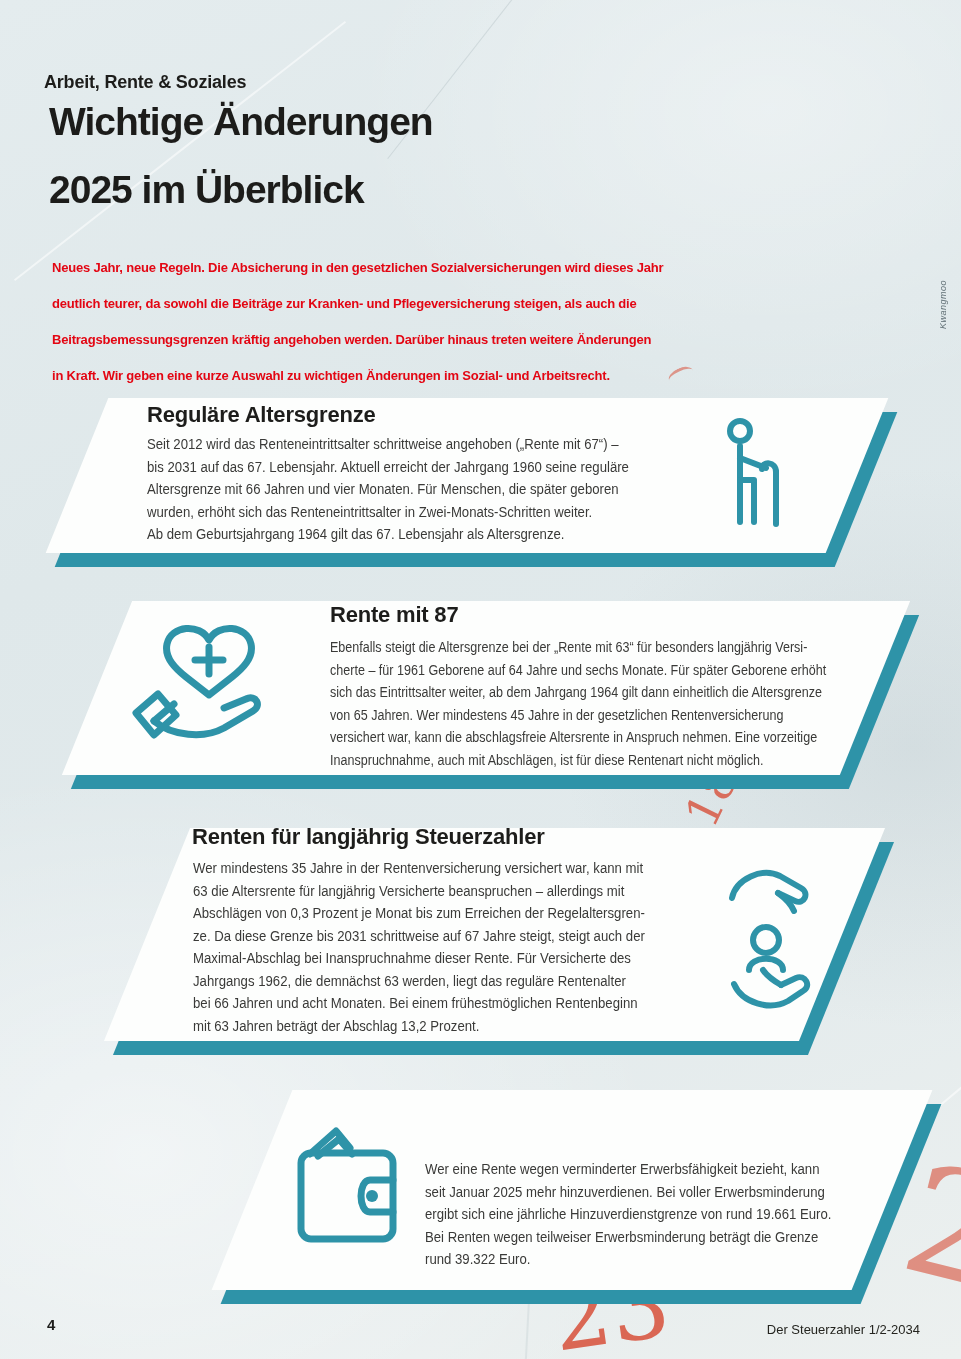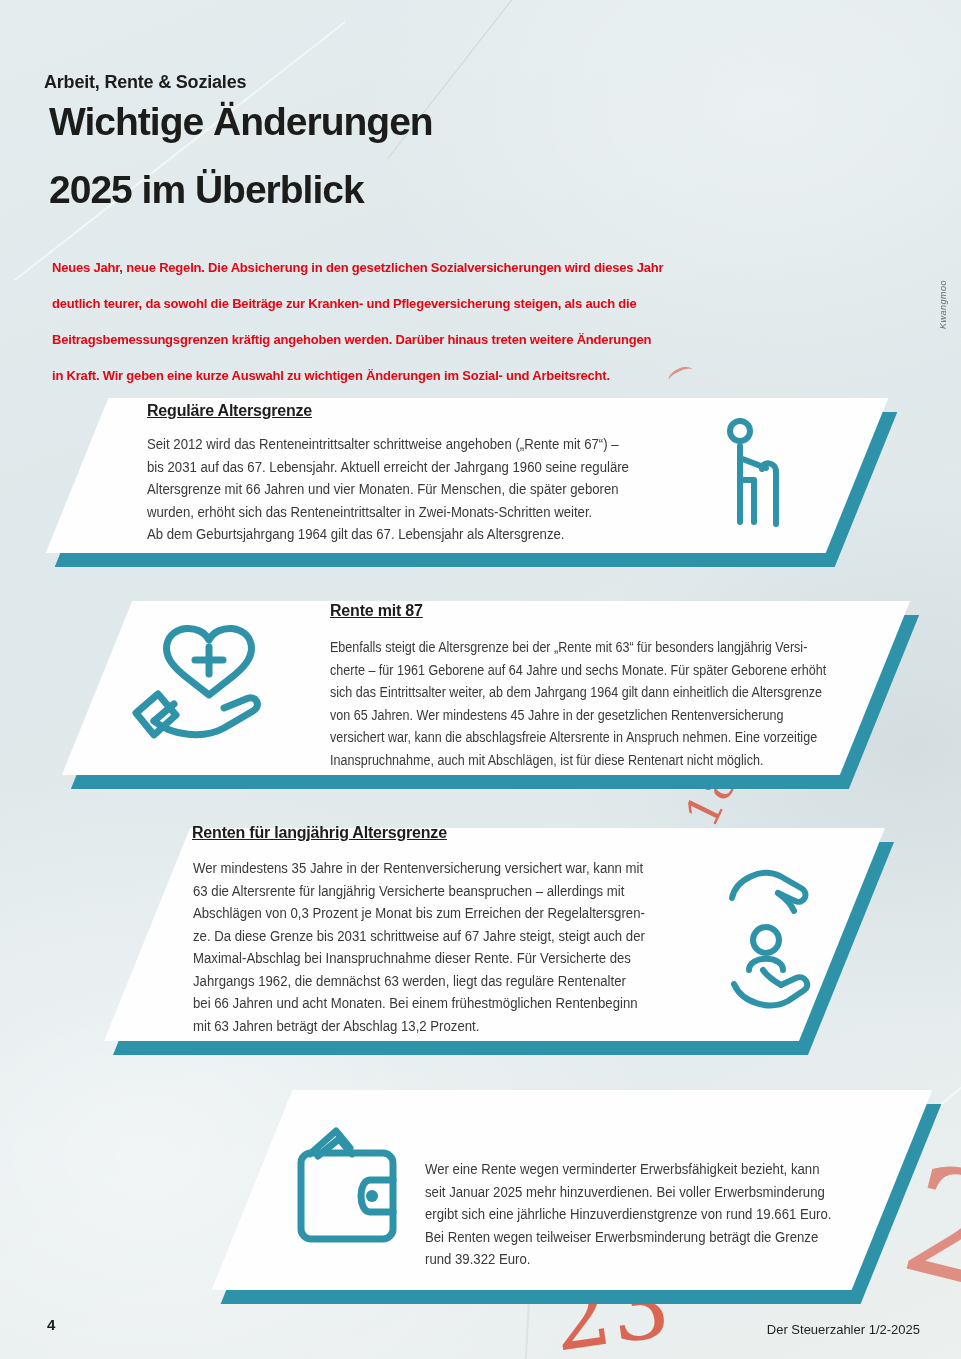--- a/index.html
+++ b/index.html
@@ -27,22 +27,22 @@
 
   .card{position:absolute;}
   .card .accent,.card .face{position:absolute; inset:0;}
   .card .accent{background:#2e93a8; transform:translate(9px,14px) skewX(-22deg); z-index:1;}
   .card .face{background:#fdfefd; transform:skewX(-22deg); z-index:2;}
   .card1{left:77px; top:398px; width:780px; height:155px;}
   .card2{left:97px; top:601px; width:778px; height:174px;}
   .card3{left:147px; top:828px; width:695px; height:213px;}
   .card4{left:252px; top:1090px; width:640px; height:200px;}
 
-  .card-title{position:absolute; z-index:3; font-size:16px; font-weight:700; color:#1d1d1b;
-              letter-spacing:-.2px; white-space:pre-line;text-decoration:underline;}
+  .card-title{position:absolute; z-index:3; font-size:22px; font-weight:700; color:#1d1d1b;
+              letter-spacing:-.2px; white-space:pre-line;}
   .card-body{position:absolute; z-index:3; font-size:15.5px; line-height:22.5px; color:#3a3a38;
              white-space:pre-line; transform:scaleX(.85); transform-origin:top left;}
   .t1{left:147px; top:402px;} .b1{left:147px; top:433px; width:740px;}
   .t2{left:330px; top:602px;} .b2{left:330px; top:636px; width:740px; transform:scaleX(.81);}
   .t3{left:192px; top:824px;} .b3{left:193px; top:857px; width:740px;}
   .t4{left:425px; top:1094px; line-height:27px;} .b4{left:425px; top:1158px; width:620px;}
 
   .icon{position:absolute; z-index:3;}
   .icon svg{display:block;}
   .ic1{left:716px; top:418px;}
@@ -119,21 +119,21 @@
       <path d="M30 111 C48 126 80 129 100 118 L129 101 C138 96 132 84 122 89 L100 98"></path>
       <path d="M30 111 L50 94"></path>
       <path d="M12 103 L34 84 L52 105 L30 125 Z"></path>
     </svg>
   </div>
 
   <div class="card card3">
     <div class="accent"></div>
     <div class="face"></div>
   </div>
-  <div class="card-title t3">Renten für langjährig Altersgrenze</div>
+  <div class="card-title t3">Renten für langjährig Steuerzahler</div>
   <div class="card-body b3">Wer mindestens 35 Jahre in der Rentenversicherung versichert war, kann mit
 63 die Altersrente für langjährig Versicherte beanspruchen – allerdings mit
 Abschlägen von 0,3 Prozent je Monat bis zum Erreichen der Regelaltersgren-
 ze. Da diese Grenze bis 2031 schrittweise auf 67 Jahre steigt, steigt auch der
 Maximal-Abschlag bei Inanspruchnahme dieser Rente. Für Versicherte des
 Jahrgangs 1962, die demnächst 63 werden, liegt das reguläre Rentenalter
 bei 66 Jahren und acht Monaten. Bei einem frühestmöglichen Rentenbeginn
 mit 63 Jahren beträgt der Abschlag 13,2 Prozent.</div>
   <div class="icon ic3">
     <svg width="90" height="158" viewBox="0 0 90 158" fill="none" stroke="#2e93a8" stroke-width="6" stroke-linecap="round" stroke-linejoin="round">
@@ -159,15 +159,15 @@
     <svg width="108" height="128" viewBox="0 0 108 128" fill="none" stroke="#2e93a8" stroke-width="7" stroke-linecap="round" stroke-linejoin="round">
       <path d="M16 36 L42 13 L56 30"></path>
       <path d="M24 38 L45 21 L58 36"></path>
       <rect x="7" y="35" width="92" height="86" rx="10"></rect>
       <path d="M99 62 L76 62 C64 62 64 94 76 94 L99 94"></path>
       <circle cx="78" cy="78" r="6" fill="#2e93a8" stroke="none"></circle>
     </svg>
   </div>
 
   <div class="page-num">4</div>
-  <div class="footer-right">Der Steuerzahler 1/2-2025</div>
+  <div class="footer-right">Der Steuerzahler 1/2-2034</div>
 
 </div>
 
 </body></html>

